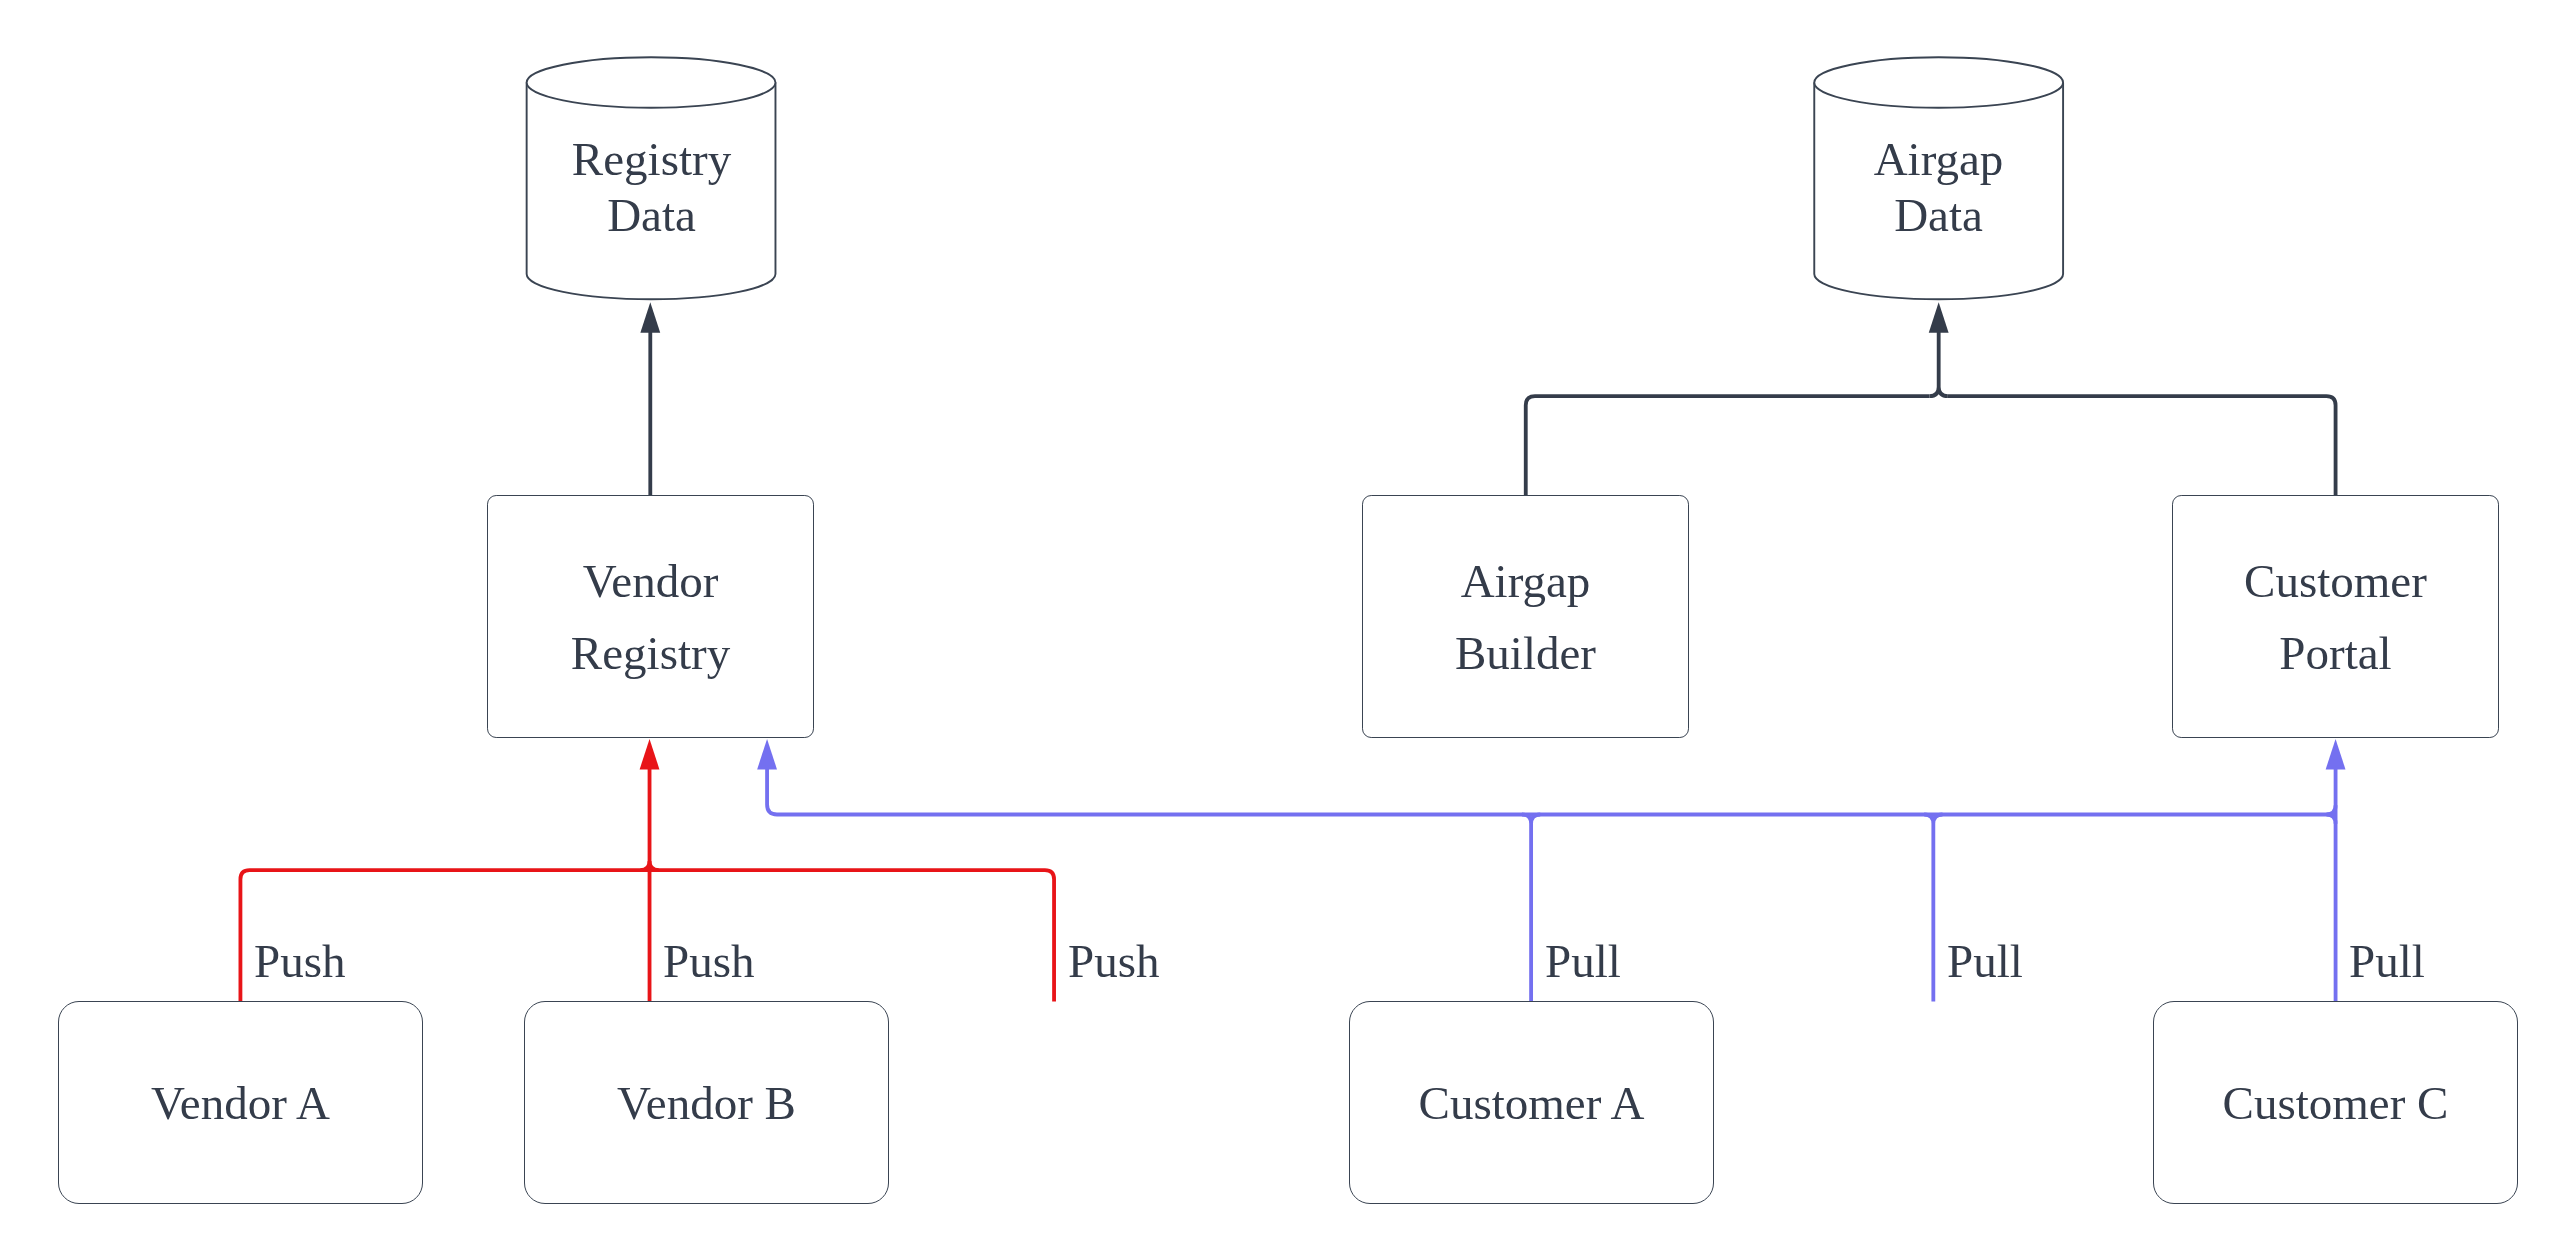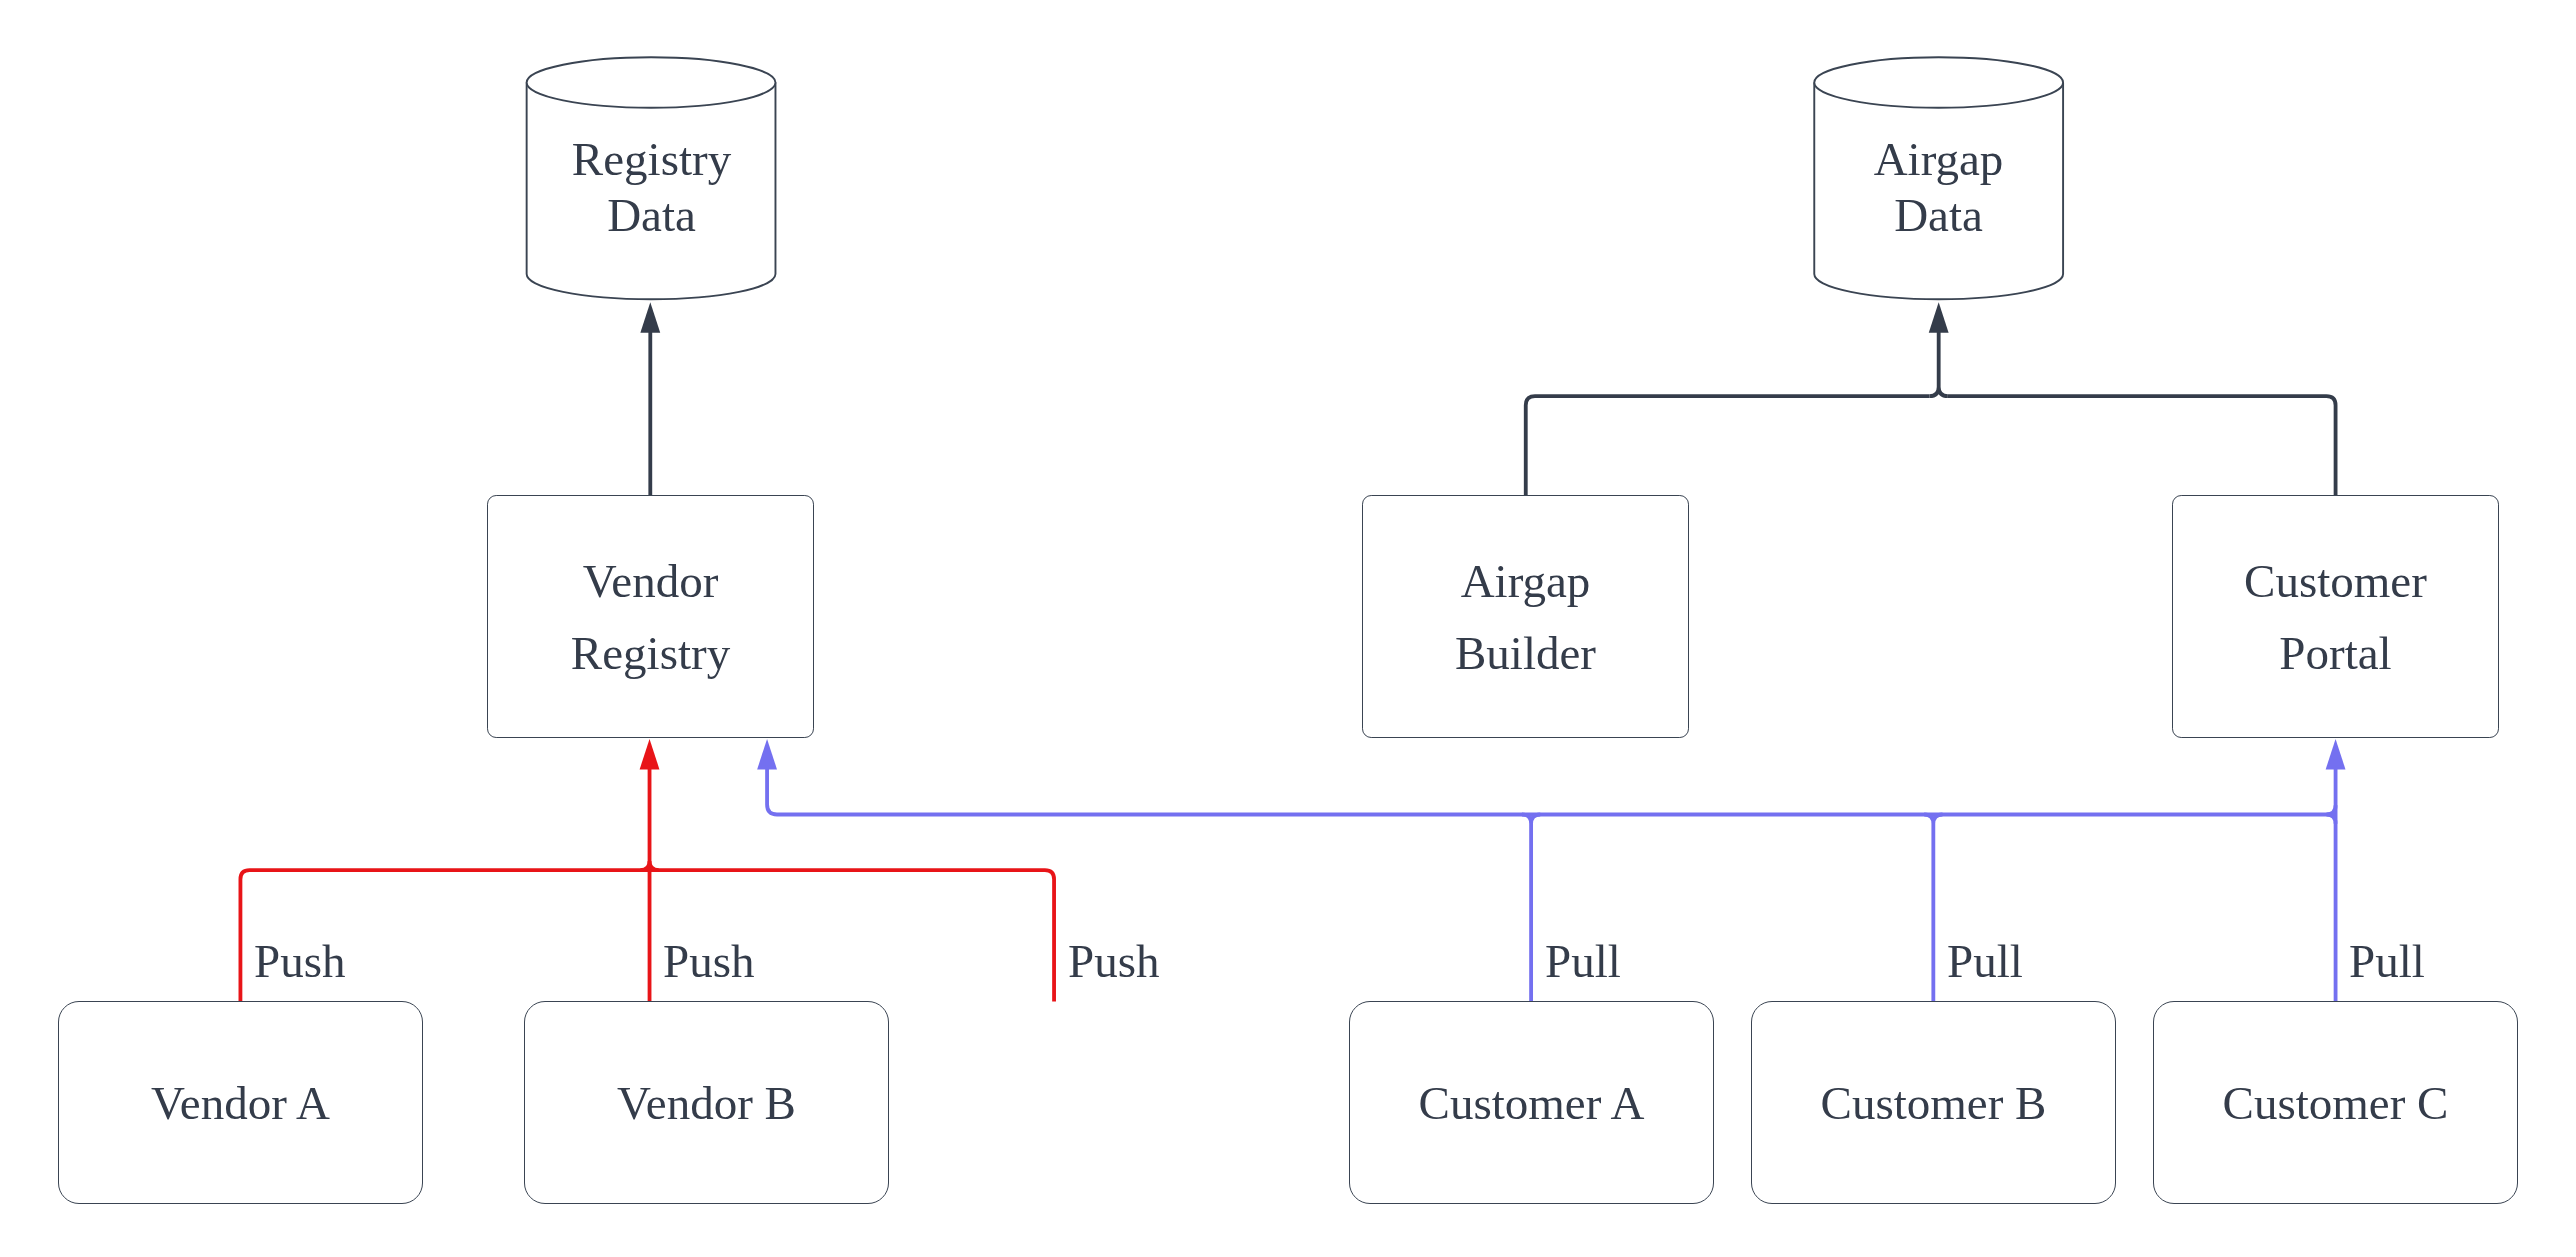--- a/index.html
+++ b/index.html
@@ -103,23 +103,20 @@
 
   <div class="node bottom" style="left:58px;">
     <span>Vendor A</span>
   </div>
   <div class="node bottom" style="left:478px;margin-left:46px;">
     <span>Vendor B</span>
   </div>
   <div class="node bottom" style="left:1349px;">
     <span>Customer A</span>
   </div>
-  <div class="node bottom" style="left:1751px;">
-    <span>Customer B</span>
-  </div>
   <div class="node bottom" style="left:2153px;">
     <span>Customer C</span>
   </div>
 
   <div class="edge-label" style="left:254px;">Push</div>
   <div class="edge-label" style="left:663px;">Push</div>
   <div class="edge-label" style="left:1068px;">Push</div>
   <div class="edge-label" style="left:1545px;">Pull</div>
   <div class="edge-label" style="left:1947px;">Pull</div>
   <div class="edge-label" style="left:2349px;">Pull</div>

